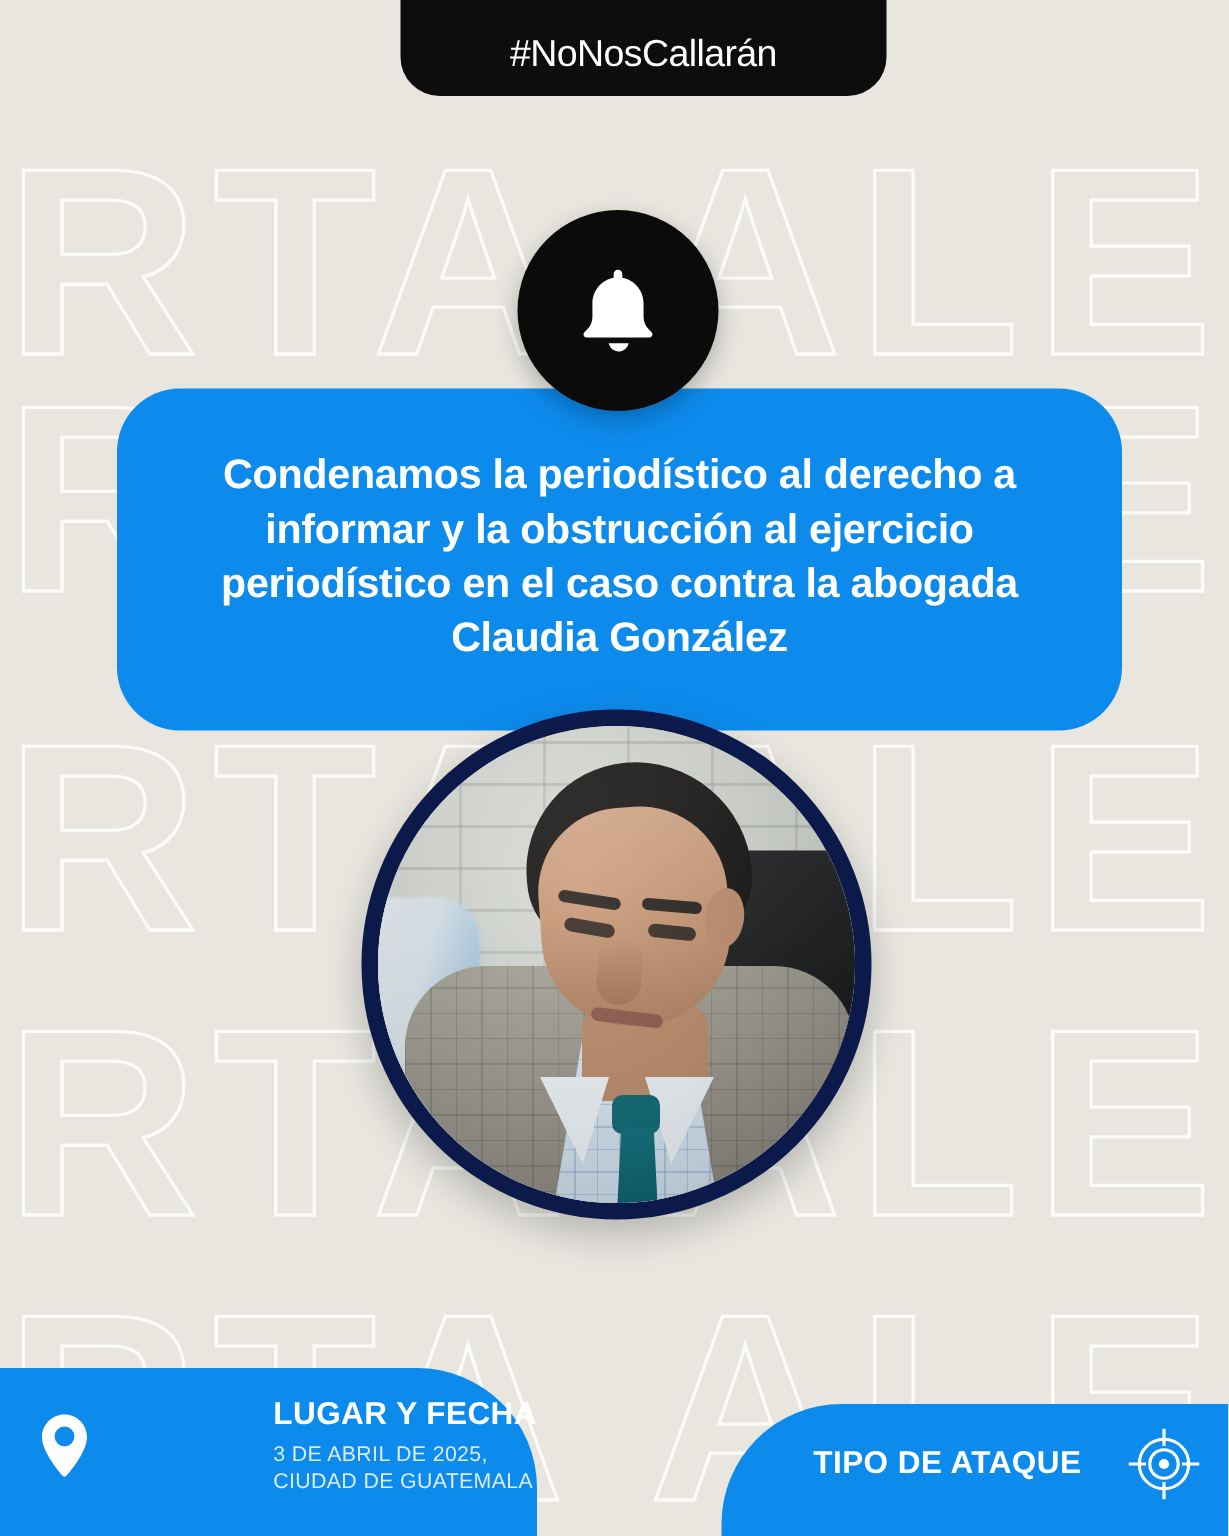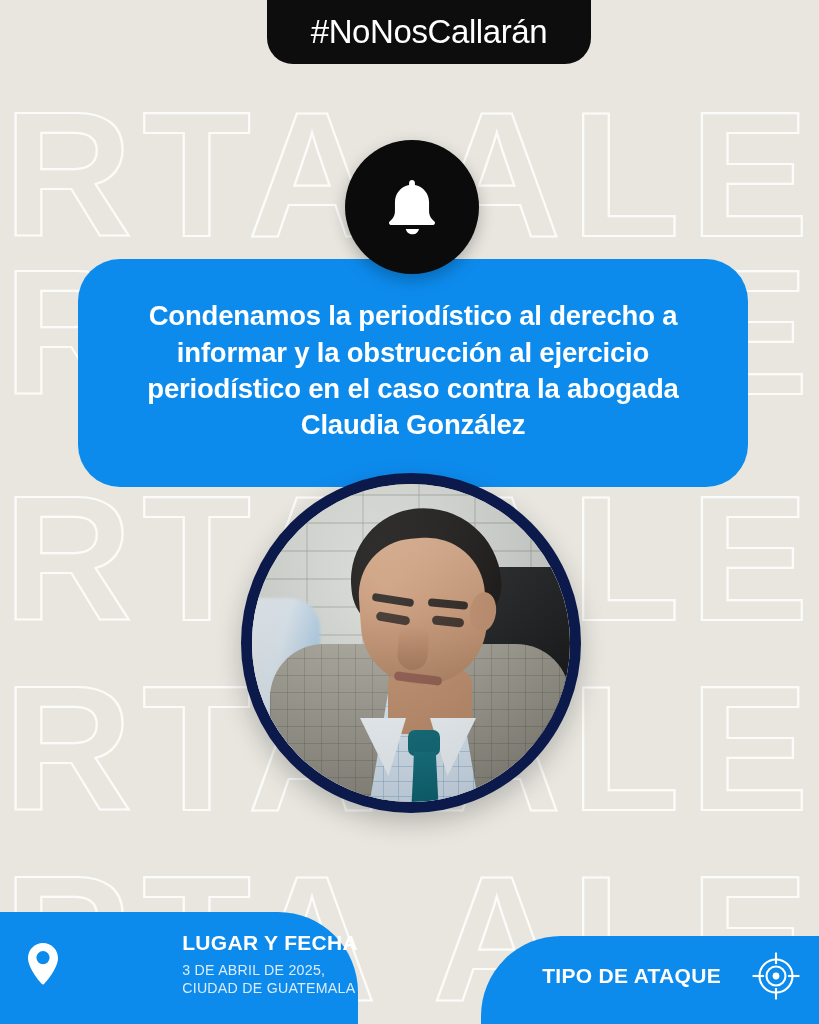--- a/index.html
+++ b/index.html
@@ -58,21 +58,21 @@
     background: #0d0d0d;
     border-radius: 0 0 26px 26px;
     display: flex;
     align-items: flex-end;
     justify-content: center;
     padding-bottom: 13px;
     z-index: 6;
   }
   #hashtag-pill .txt {
     color: #ffffff;
-    font-size: 33px;
+    font-size: 25px;
     font-weight: 400;
     letter-spacing: -0.4px;
     font-family: "Liberation Sans", sans-serif;
   }
 
   
   #bell-badge {
     position: absolute;
     top: 140px;
     left: 345px;

